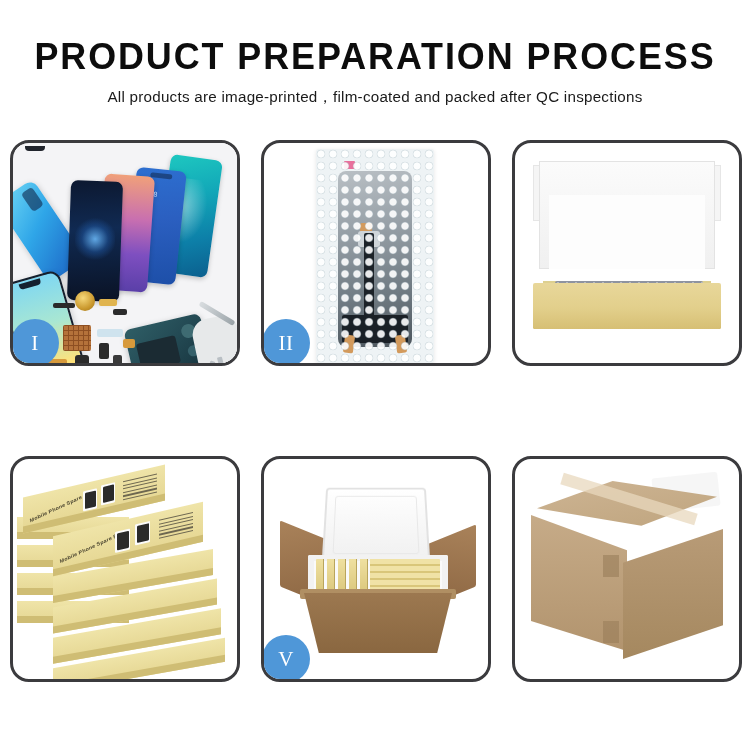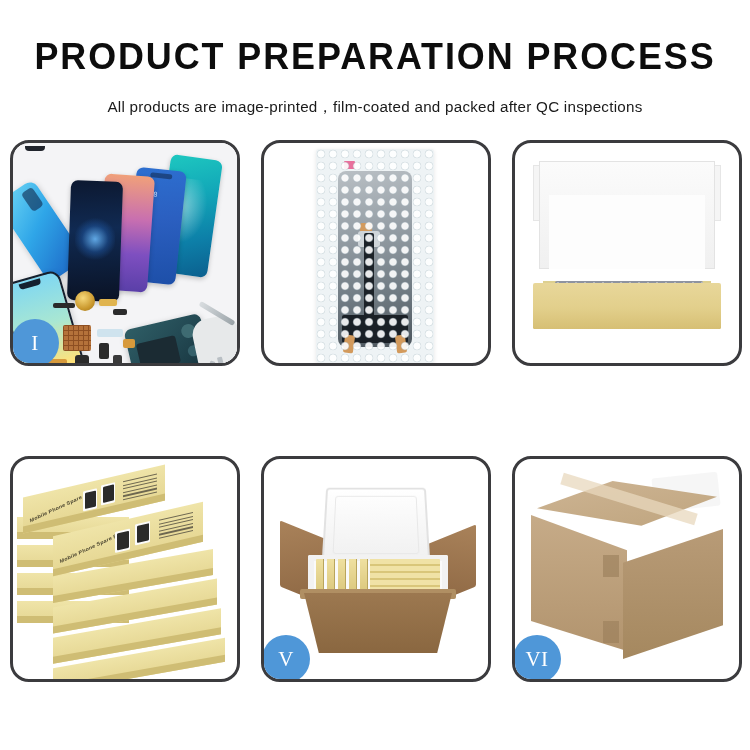--- a/index.html
+++ b/index.html
@@ -13,21 +13,21 @@
   
   .header{position:absolute;left:0;top:0;width:750px;text-align:center;}
   .title{
     margin:0;padding-top:36px;
     font-size:37px;line-height:42px;font-weight:600;
     letter-spacing:2.0px;color:#0d0d0d;
     transform:scaleX(0.97);
     white-space:nowrap;
   }
   .subtitle{
-    margin:10px;padding-top:9px;
+    margin:0;padding-top:9px;
     font-size:15.2px;line-height:20px;font-weight:400;
     letter-spacing:0.25px;color:#1a1a1a;white-space:nowrap;
   }
 
   
   .grid{position:absolute;left:10px;top:140px;width:733px;}
   .row{display:flex;gap:21px;}
   .row + .row{margin-top:90px;}
 
   .panel{
@@ -281,20 +281,23 @@
               <i class="tan1"></i>
                 <i class="conn"></i>
                 <i class="cable"></i>
               <i class="blk"></i>
                 <i class="tan2"></i>
                 <i class="tan3"></i>
             </div>
             <div class="bubbletex"></div>
           </div>
         </div>
+        <div class="badge">
+          <span>II</span>
+        </div>
       </div>
 
       <div class="panel">
         <div class="stage">
           <div class="boxIII">
             <div class="lidflapL"></div>
             <div class="lidflapR"></div>
             <div class="lidback"></div>
             <div class="inner"></div>
             <div class="endL"></div>
@@ -420,20 +423,17 @@
           <div class="cartonVI">
             <div class="cv6-wrap"></div>
             <div class="cv6-top"></div>
             <div class="cv6-tape"></div>
             <div class="cv6-left"></div>
             <div class="cv6-right"></div>
             <div class="cv6-tab1"></div>
             <div class="cv6-tab2"></div>
           </div>
         </div>
-        <div class="badge">
-          <span>VI</span>
-        </div>
       </div>
 
     </div>
   </div>
 </div>
 
 </body></html>

